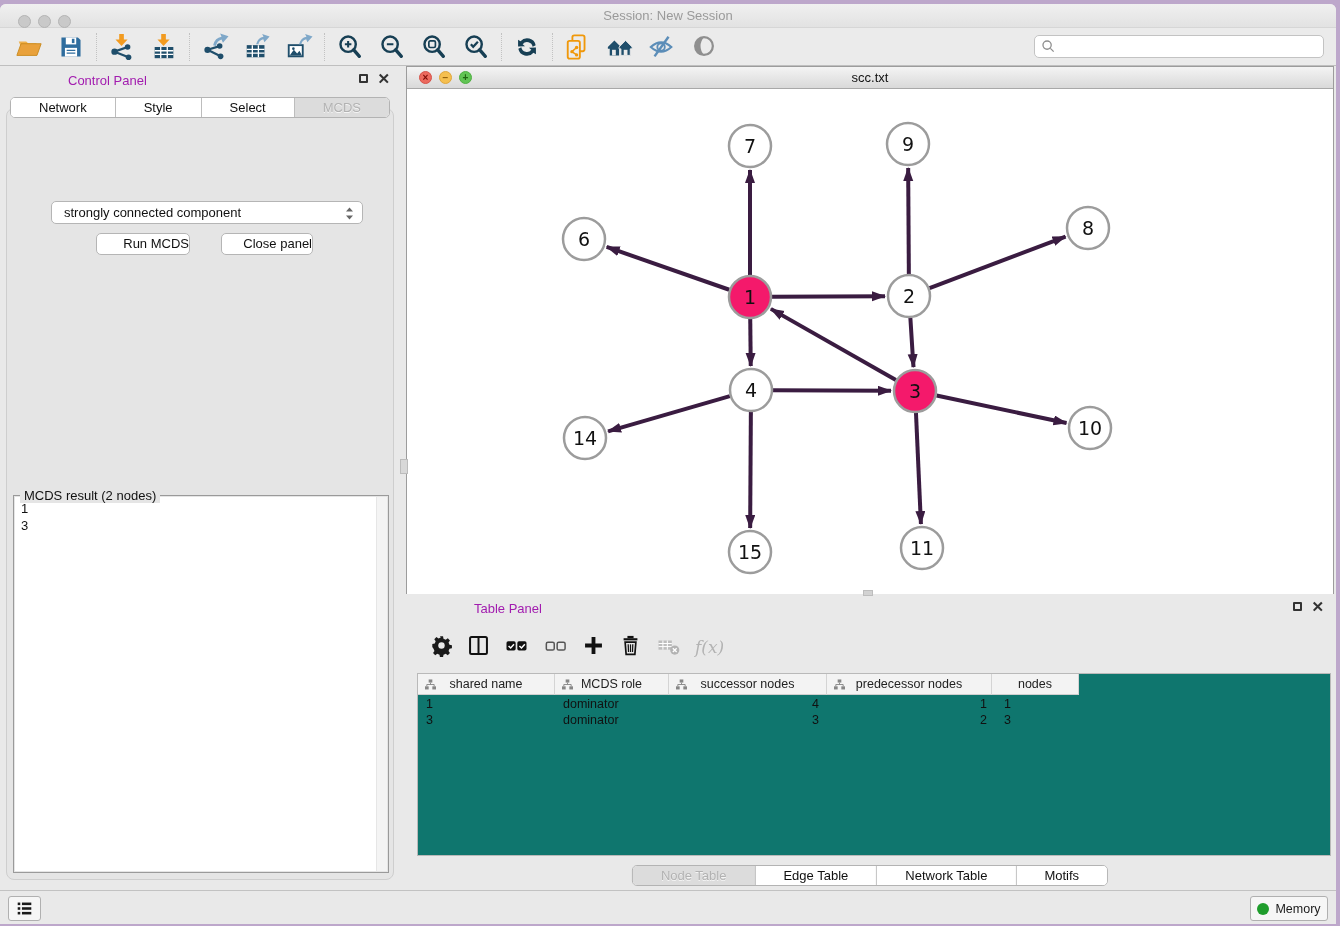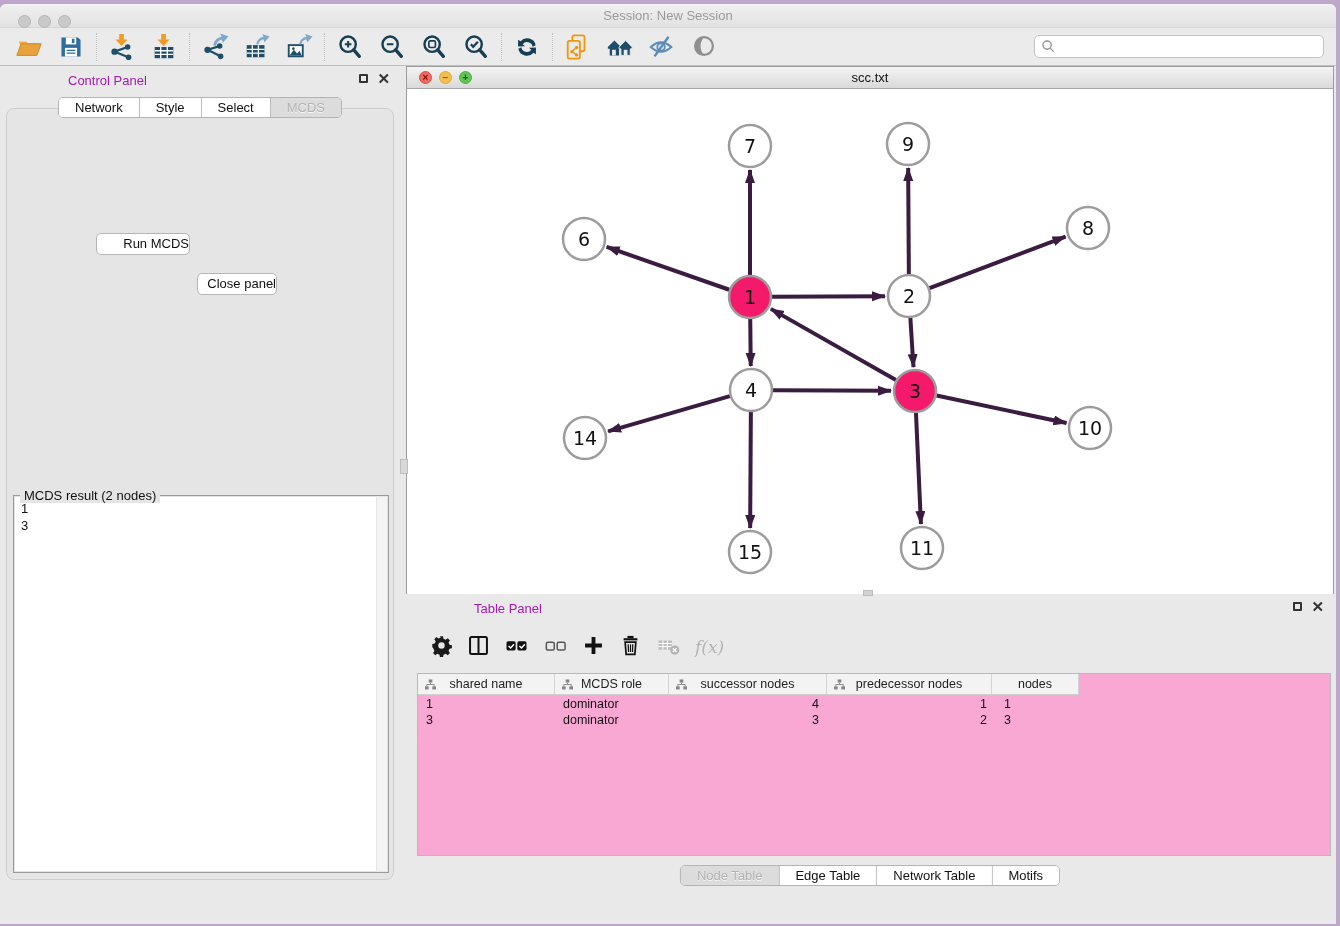--- a/index.html
+++ b/index.html
@@ -21,21 +21,21 @@
 
   
   .cp { position:absolute; left:0; top:62px; width:400px; height:819px; }
   .panel-head { position:absolute; left:0; top:0; width:100%; height:30px; }
   .panel-title { position:absolute; left:28px; top:7px; font-size:13px; color:#a21caf;margin-left:40px; }
   .ph-icons { position:absolute; right:10px; top:7px; display:flex; gap:9px; align-items:center; }
   .float-ic { width:9px; height:9px; border:2px solid #333; border-radius:1px; }
   .close-ic { font-size:15px; font-weight:bold; color:#333; line-height:11px; }
   .cp-pane { position:absolute; left:6px; top:42px; width:388px; height:772px; background:#e5e5e5; border:1px solid #cecece; border-radius:8px; }
   .seg { position:absolute; display:flex; border:1px solid #b3b3b3; border-radius:5px; overflow:hidden; background:#fff; height:21px; }
-  .seg .s { font-size:13px; line-height:20px; text-align:center; background:#fff; color:#111; border-right:1px solid #bdbdbd; padding:0 16px; white-space:nowrap; }
+  .seg .s { font-size:13px; line-height:20px; text-align:center; background:#fff; color:#111; border-right:1px solid #bdbdbd; padding:0 28px; white-space:nowrap; }
   .seg .s:last-child { border-right:none; }
   .seg .s.sel { background:#dcdcdc; color:#b2b2b2; text-shadow:0 1px 0 #f5f5f5; }
   .cp-tabs { left:50%; transform:translateX(-50%); top:31px; }
   .opt-label { position:absolute; left:0; width:100%; top:74px; text-align:center; font-size:13px; color:#111; }
   .dropdown { position:absolute; left:44px; top:92px; width:312px; height:23px; background:#fff; border:1px solid #b5b5b5; border-radius:5px; font-size:13px; line-height:21px; padding-left:12px; color:#111; }
   .dd-arrows { position:absolute; right:7px; top:3px; }
   .btn { position:absolute; height:22px; background:#fff; border:1px solid #b5b5b5; border-radius:5px; font-size:13px; text-align:right; line-height:20px; color:#111; }
   .groupbox { position:absolute; left:6px; top:386px; width:376px; height:378px; border:1px solid #9a9a9a; }
   .gb-label { position:absolute; left:6px; top:-8px; background:#e5e5e5; padding:0 4px; font-size:13px; color:#111; }
   .gb-text { position:absolute; left:1px; top:1px; right:1px; bottom:1px; background:#fff; font-size:13px; line-height:17px; padding:3px 6px; white-space:pre; color:#111; }
@@ -46,21 +46,21 @@
   .net-titlebar { position:absolute; left:0; top:0; width:100%; height:22px; background:linear-gradient(#f4f4f4,#d9d9d9); border-bottom:1px solid #a8a8a8; }
   .net-title { position:absolute; left:0; right:0; top:0; height:22px; line-height:22px; text-align:center; font-size:13px; color:#111; }
   .mtl { position:absolute; top:4px; width:13px; height:13px; border-radius:50%; font-size:10px; font-weight:bold; text-align:center; line-height:12px; }
   .canvas { position:absolute; left:0; top:22px; width:926px; height:505px; background:#fff; }
   .grip-left { position:absolute; left:-7px; top:392px; width:8px; height:15px; background:#d8d8d8; border:1px solid #bcbcbc; }
   .grip-bottom { position:absolute; left:456px; bottom:-3px; width:10px; height:6px; background:#d2d2d2; border:1px solid #bdbdbd; }
 
   
   .tp { position:absolute; left:406px; top:590px; width:928px; height:296px; }
   .tp-toolbar { position:absolute; left:10px; top:32px; right:2px; height:42px; display:flex; align-items:center; gap:14px; padding-left:14px; }
-  .tp-box { position:absolute; left:11px; top:79px; width:914px; height:183px; background:#f9a8d4; border:1px solid #b9b9b9; }
+  .tp-box { position:absolute; left:11px; top:79px; width:914px; height:183px; background:#0f766e; border:1px solid #b9b9b9; }
   .thead { position:absolute; left:0; top:0; height:21px; display:flex; background:#f3f3f3; border-bottom:1px solid #cfcfcf; }
   .th { position:relative; height:21px; border-right:1px solid #d4d4d4; font-size:12.5px; color:#222; }
   .th .lbl { position:absolute; left:0; right:0; top:0; line-height:20px; text-align:center; }
   .th .tico { position:absolute; left:7px; top:5px; }
   .trow { position:absolute; display:flex; height:16px; font-size:12.5px; color:#111; }
   .td { height:16px; line-height:16px; overflow:hidden; white-space:nowrap; }
   .tp-tabs { left:50%; transform:translateX(-50%); top:271px; }
   .gray-italic { font-family:"DejaVu Serif", serif; font-style:italic; font-size:17px; color:#b3b3b3; }
 
   
@@ -229,22 +229,31 @@
 
   <div class="cp">
     <div class="panel-head">
       <span class="panel-title">Control Panel</span>
       <span class="ph-icons">
         <span class="float-ic"></span>
         <span class="close-ic">✕</span>
       </span>
     </div>
     <div class="cp-pane">
+      <div class="dropdown">
+        <span>strongly connected component</span>
+        <span class="dd-arrows">
+          <svg width="11" height="17" viewBox="0 0 11 17">
+              <path d="M2 6.5 L5.5 2.5 L9 6.5z" fill="#666"></path>
+              <path d="M2 10.5 L5.5 14.5 L9 10.5z" fill="#666"></path>
+            </svg>
+        </span>
+      </div>
       <div class="btn" style="left:89px; top:124px; width:94px;">Run MCDS</div>
-      <div class="btn" style="left:190px; top:124px; width:80px;margin-top:40px;">Close panel</div>
+      <div class="btn" style="left:214px; top:124px; width:92px;">Close panel</div>
       <div class="groupbox">
         <div class="gb-text" id="mcds-result-text">1
 3</div>
         <div class="gb-scroll"></div>
         <span class="gb-label">MCDS result (2 nodes)</span>
       </div>
     </div>
     <div class="seg cp-tabs" id="cp-tabs">
         <span class="s">Network</span>
         <span class="s">Style</span>
@@ -431,14 +440,30 @@
         </div>
       </div>
     <div class="seg tp-tabs" id="tp-tabs">
         <span class="s sel">Node Table</span>
         <span class="s">Edge Table</span>
         <span class="s">Network Table</span>
         <span class="s">Motifs</span>
       </div>
   </div>
 
+  <div class="statusbar">
+    <div class="sq-btn" style="left:8px; width:33px;">
+      <svg width="17" height="17" viewBox="0 0 20 20">
+          <rect x="2" y="3" width="3" height="3" fill="#1a1a1a"></rect>
+          <rect x="7" y="3" width="11" height="3" fill="#1a1a1a"></rect>
+          <rect x="2" y="8.5" width="3" height="3" fill="#1a1a1a"></rect>
+          <rect x="7" y="8.5" width="11" height="3" fill="#1a1a1a"></rect>
+          <rect x="2" y="14" width="3" height="3" fill="#1a1a1a"></rect>
+          <rect x="7" y="14" width="11" height="3" fill="#1a1a1a"></rect>
+        </svg>
+    </div>
+    <div class="sq-btn" style="right:8px; width:78px;">
+      <span id="mem-dot" style="width: 12px; height: 12px; border-radius: 50%; display: inline-block; background: rgb(31, 157, 44);"></span>
+      <span>Memory</span>
+    </div>
+  </div>
 
 </div>
 
 </body></html>

